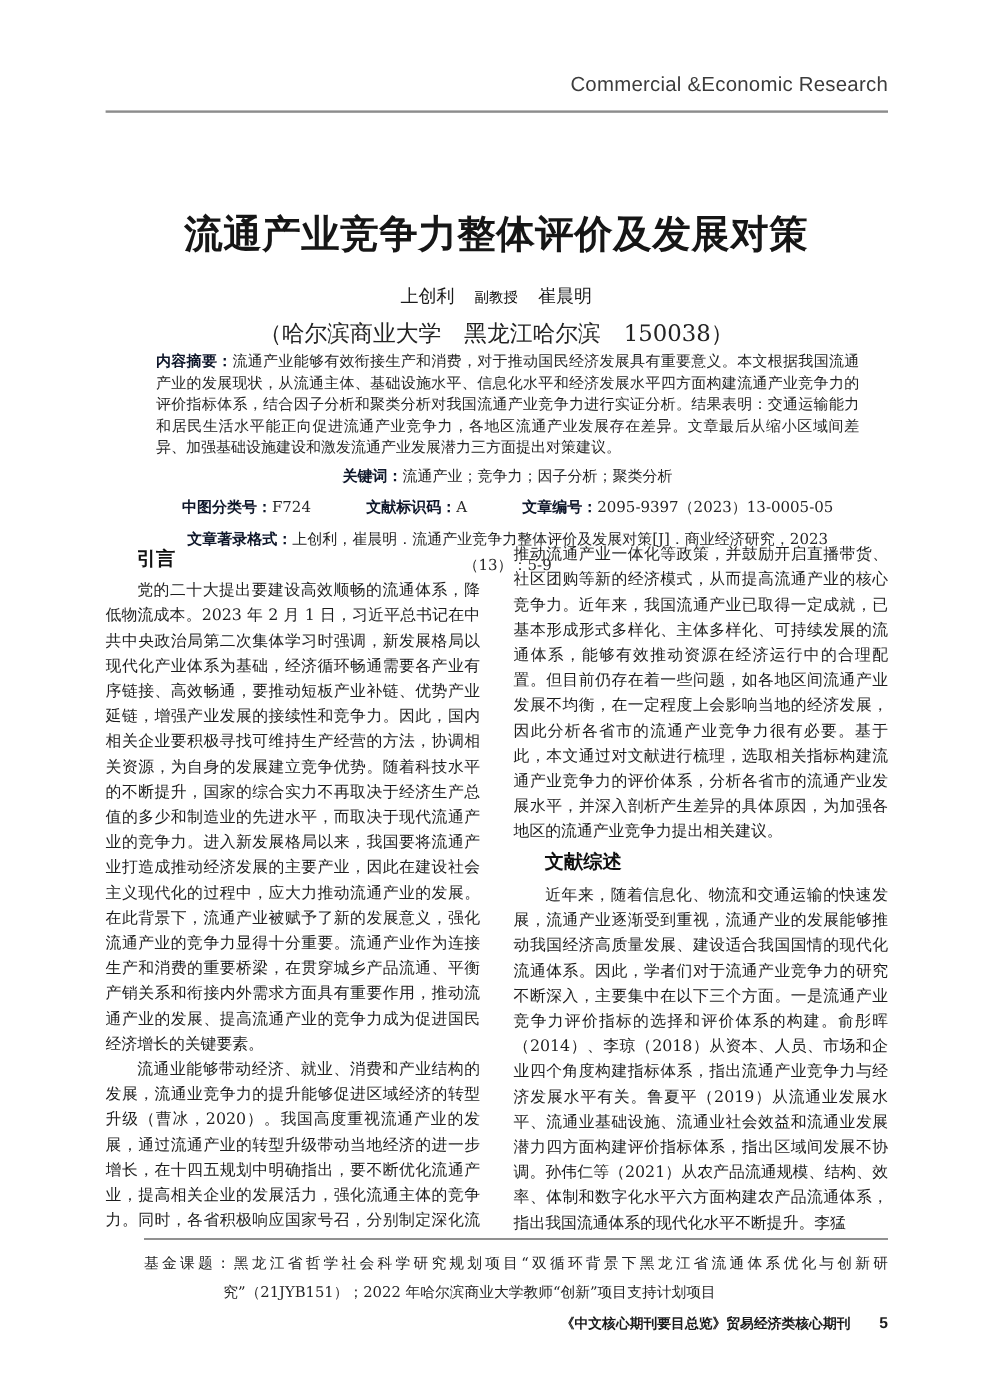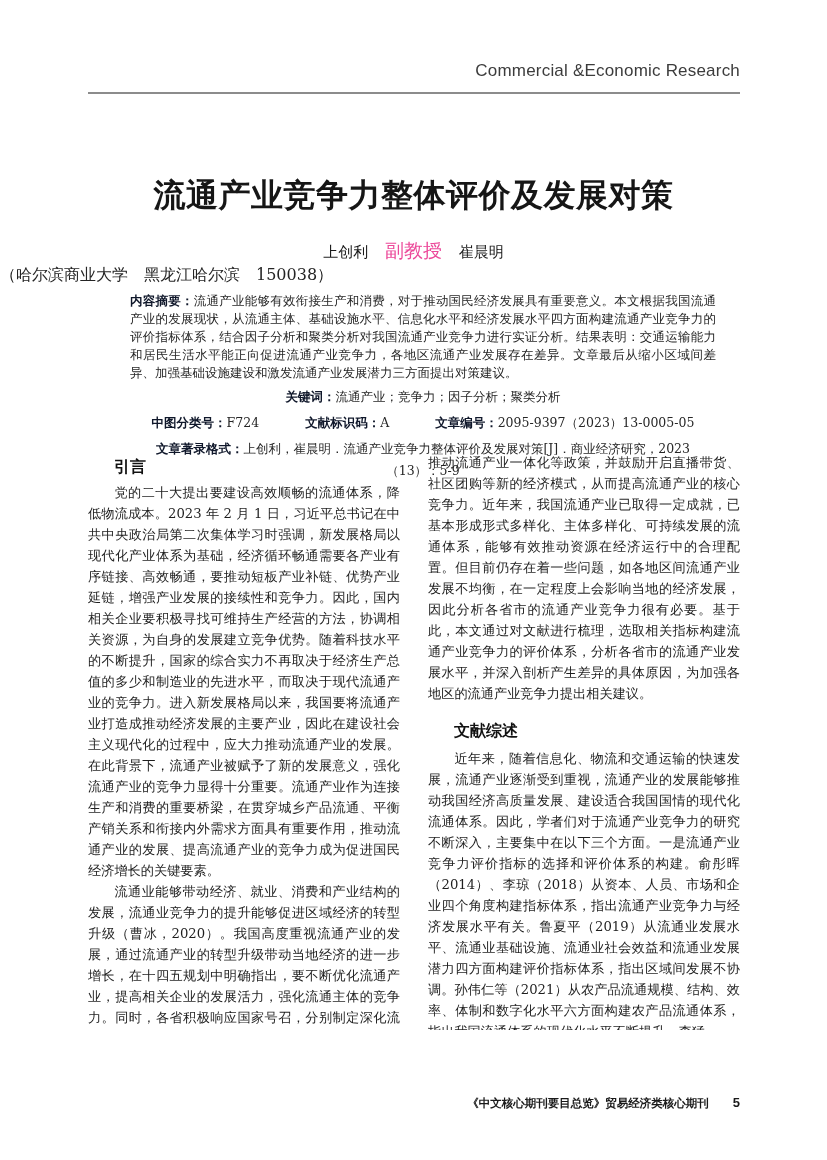--- a/index.html
+++ b/index.html
@@ -50,31 +50,32 @@
     width: 100%;
     text-align: center;
     font-size: 15px;
     color: #1a1a1a;
   }
   .byline .name {
     font-family: "Liberation Sans", "DejaVu Sans", sans-serif;
     font-weight: 400;
   }
   .byline .role {
-    font-size: 19px;
+    font-size: 12px;
     margin: 0 12px;
-    color: #ec4899;
+    color: #000000;
   }
 
   .affiliation {
     position: absolute;
     top: 265px;
     left: 0;
     width: 100%;
-    font-size: 16px;
+    text-align: center;
+    font-size: 19px;
     color: #242424;
   }
 
   .meta {
     position: absolute;
     top: 292px;
     left: 130px;
     width: 586px;
     font-size: 12.5px;
     line-height: 18px;
@@ -110,21 +111,21 @@
   .col p.cont { text-indent: 0; }
   .sec-heading {
     font-family: "Liberation Sans", "DejaVu Sans", sans-serif;
     font-weight: 700;
     font-size: 16px;
     color: #111111;
     padding-left: 26px;
     line-height: 30px;
     text-align: left;
   }
-  .sec-heading.mid { margin-top: 12px; margin-bottom: 2px; }
+  .sec-heading.mid { margin-bottom: 2px; }
 
   .footnote {
     position: absolute;
     top: 1032px;
     left: 120px;
     width: 620px;
     border-top: 1.5px solid #4a4a4a;
     padding-top: 8px;
     font-size: 12.3px;
     line-height: 24px;
@@ -181,18 +182,21 @@
       <p>党的二十大提出要建设高效顺畅的流通体系，降低物流成本。2023 年 2 月 1 日，习近平总书记在中共中央政治局第二次集体学习时强调，新发展格局以现代化产业体系为基础，经济循环畅通需要各产业有序链接、高效畅通，要推动短板产业补链、优势产业延链，增强产业发展的接续性和竞争力。因此，国内相关企业要积极寻找可维持生产经营的方法，协调相关资源，为自身的发展建立竞争优势。随着科技水平的不断提升，国家的综合实力不再取决于经济生产总值的多少和制造业的先进水平，而取决于现代流通产业的竞争力。进入新发展格局以来，我国要将流通产业打造成推动经济发展的主要产业，因此在建设社会主义现代化的过程中，应大力推动流通产业的发展。在此背景下，流通产业被赋予了新的发展意义，强化流通产业的竞争力显得十分重要。流通产业作为连接生产和消费的重要桥梁，在贯穿城乡产品流通、平衡产销关系和衔接内外需求方面具有重要作用，推动流通产业的发展、提高流通产业的竞争力成为促进国民经济增长的关键要素。</p>
       <p>流通业能够带动经济、就业、消费和产业结构的发展，流通业竞争力的提升能够促进区域经济的转型升级（曹冰，2020）。我国高度重视流通产业的发展，通过流通产业的转型升级带动当地经济的进一步增长，在十四五规划中明确指出，要不断优化流通产业，提高相关企业的发展活力，强化流通主体的竞争力。同时，各省积极响应国家号召，分别制定深化流通产业改革、加大创新力度、</p>
     </div>
     <div class="col">
       <p class="cont">推动流通产业一体化等政策，并鼓励开启直播带货、社区团购等新的经济模式，从而提高流通产业的核心竞争力。近年来，我国流通产业已取得一定成就，已基本形成形式多样化、主体多样化、可持续发展的流通体系，能够有效推动资源在经济运行中的合理配置。但目前仍存在着一些问题，如各地区间流通产业发展不均衡，在一定程度上会影响当地的经济发展，因此分析各省市的流通产业竞争力很有必要。基于此，本文通过对文献进行梳理，选取相关指标构建流通产业竞争力的评价体系，分析各省市的流通产业发展水平，并深入剖析产生差异的具体原因，为加强各地区的流通产业竞争力提出相关建议。</p>
       <div class="sec-heading mid">文献综述</div>
       <p>近年来，随着信息化、物流和交通运输的快速发展，流通产业逐渐受到重视，流通产业的发展能够推动我国经济高质量发展、建设适合我国国情的现代化流通体系。因此，学者们对于流通产业竞争力的研究不断深入，主要集中在以下三个方面。一是流通产业竞争力评价指标的选择和评价体系的构建。俞彤晖（2014）、李琼（2018）从资本、人员、市场和企业四个角度构建指标体系，指出流通产业竞争力与经济发展水平有关。鲁夏平（2019）从流通业发展水平、流通业基础设施、流通业社会效益和流通业发展潜力四方面构建评价指标体系，指出区域间发展不协调。孙伟仁等（2021）从农产品流通规模、结构、效率、体制和数字化水平六方面构建农产品流通体系，指出我国流通体系的现代化水平不断提升。李猛</p>
     </div>
   </div>
 
+  <div class="footnote">
+    <div class="footnote-inner"><span>基金课题：</span><span>黑龙江省哲学社会科学研究规划项目“双循环背景下黑龙江省流通体系优化与创新研究”（21JYB151）；2022 年哈尔滨商业大学教师“创新”项目支持计划项目</span></div>
+  </div>
 
   <div class="footer">
     <span>《中文核心期刊要目总览》贸易经济类核心期刊</span><span class="page-num">5</span>
   </div>
 
 </div>
 
 </body></html>

